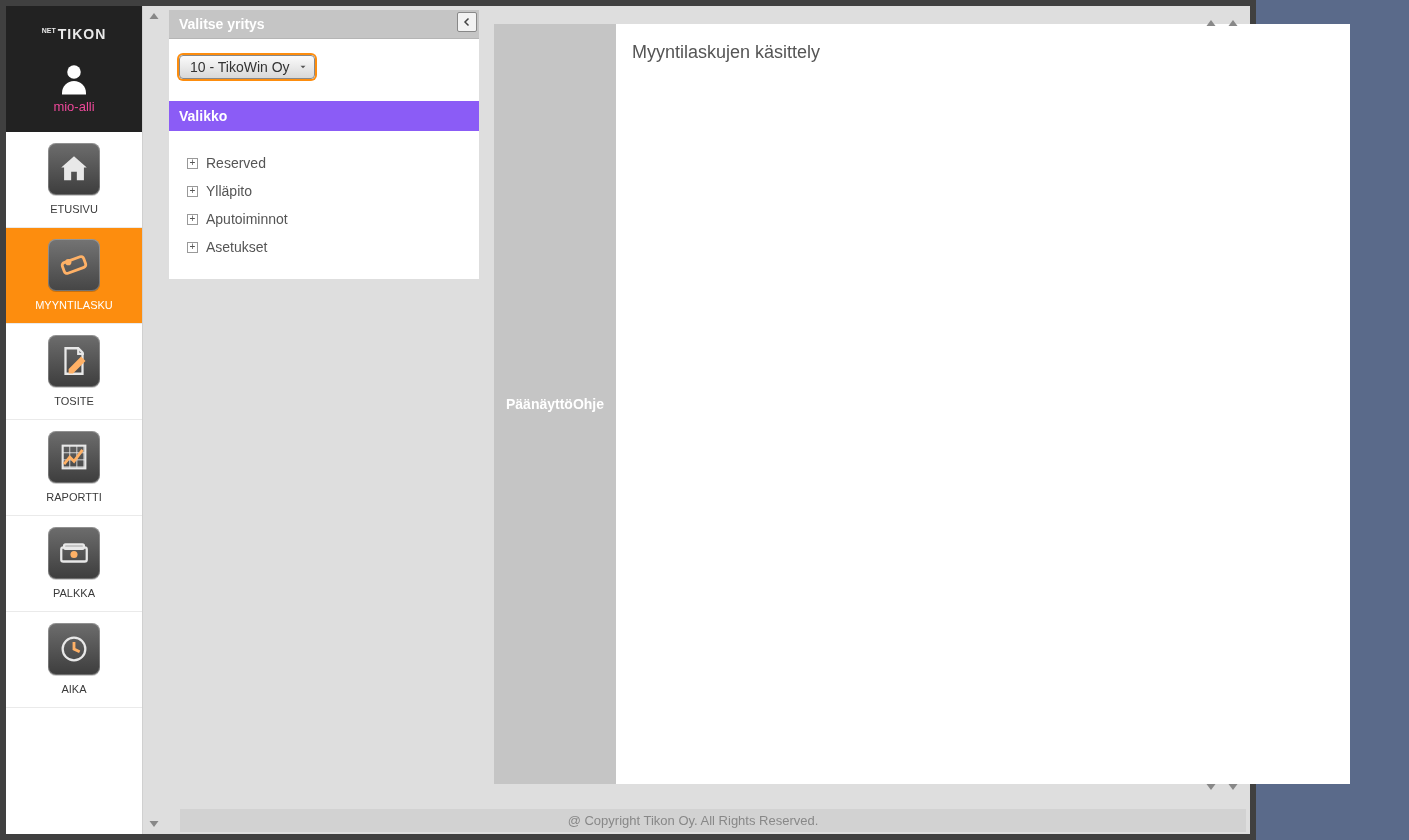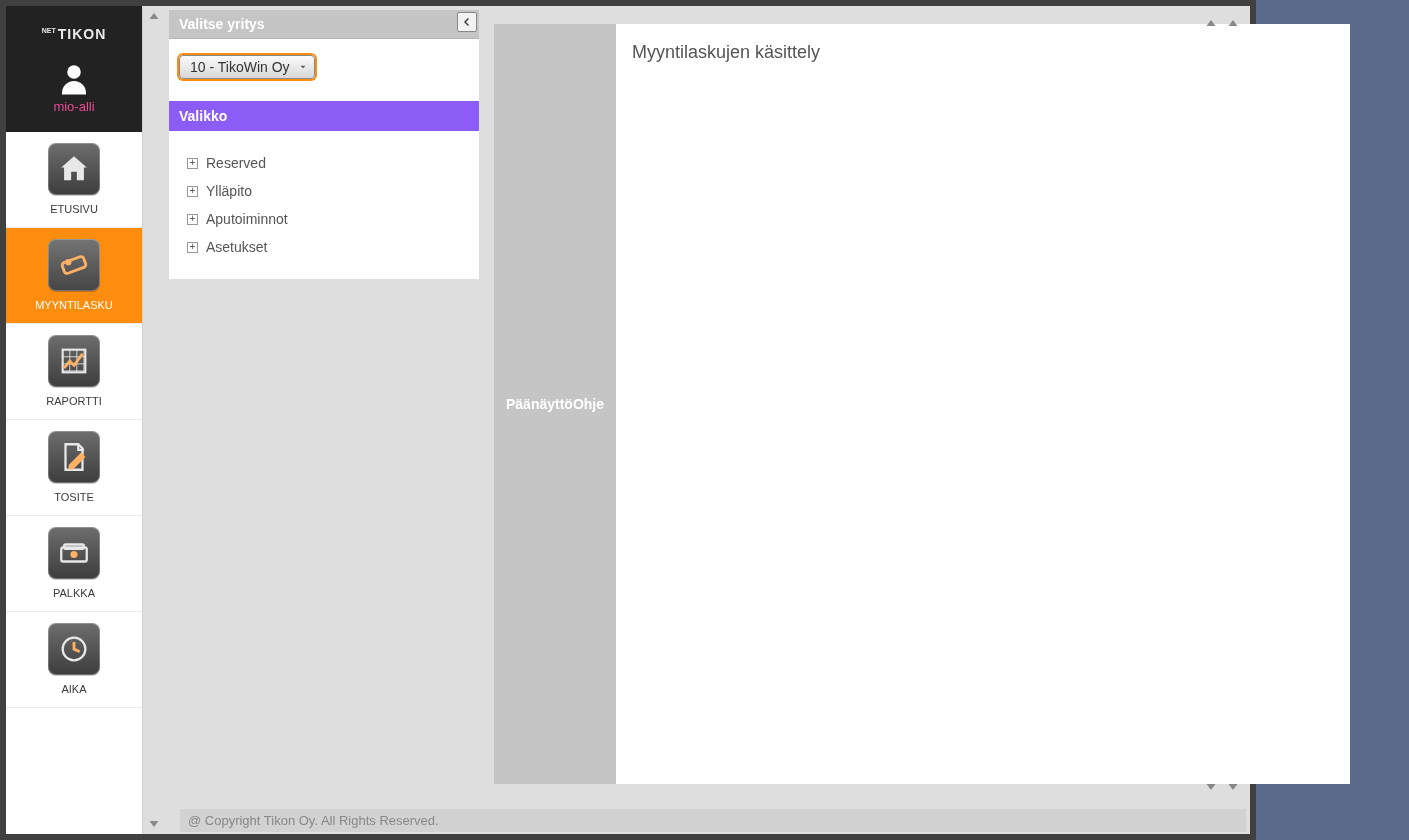--- a/index.html
+++ b/index.html
@@ -163,21 +163,21 @@
     height: calc(100% - 46px);
   }
   .arrow { cursor: pointer; display:flex; align-items:center; justify-content:center; }
 
   
   .footer {
     position: absolute; left: 174px; right: 4px; bottom: 2px;
     background: #d2d2d2;
     color: #888;
     font-size: 13px;
-    text-align: left;
+    text-align: center;
     padding: 4px 48px 4px 8px;
   }
 </style>
 </head>
 <body>
 
 <div class="app-shell">
 
   <div class="sidebar">
     <div class="sidebar-header">
@@ -211,38 +211,38 @@
               <rect x="4" y="8" width="16" height="8" rx="2" transform="rotate(-20 12 12)"></rect>
               <circle cx="8" cy="10" r="1.2" fill="#ffb166"></circle>
             </svg>
         </div>
         <div class="nav-label">MYYNTILASKU</div>
       </div>
 
 
       <div class="nav-item">
         <div class="nav-icon-box">
+          <svg viewBox="0 0 24 24" fill="none" stroke="#e8e8e8" stroke-width="1.6">
+              <path d="M6 3h9l3 3v15H6z"></path>
+              <path d="M15 3v4h4" fill="none"></path>
+              <path d="M9 18l8-8 2 2-8 8H9v-2z" fill="#ffb166" stroke="#ffb166"></path>
+            </svg>
+        </div>
+        <div class="nav-label">TOSITE</div>
+      </div>
+
+      <div class="nav-item">
+        <div class="nav-icon-box">
           <svg viewBox="0 0 24 24" fill="none" stroke="#e8e8e8" stroke-width="1.5">
               <rect x="4" y="4" width="16" height="16"></rect>
               <path d="M4 9h16M4 14h16M4 19h16M9 4v16M14 4v16M19 4v16" stroke-width="0.6"></path>
               <path d="M5 17l4-5 3 3 6-8" stroke="#ffb166" stroke-width="2"></path>
             </svg>
         </div>
         <div class="nav-label">RAPORTTI</div>
-      </div>
-
-      <div class="nav-item">
-        <div class="nav-icon-box">
-          <svg viewBox="0 0 24 24" fill="none" stroke="#e8e8e8" stroke-width="1.6">
-              <path d="M6 3h9l3 3v15H6z"></path>
-              <path d="M15 3v4h4" fill="none"></path>
-              <path d="M9 18l8-8 2 2-8 8H9v-2z" fill="#ffb166" stroke="#ffb166"></path>
-            </svg>
-        </div>
-        <div class="nav-label">TOSITE</div>
       </div>
 
       <div class="nav-item">
         <div class="nav-icon-box">
           <svg viewBox="0 0 24 24" fill="none" stroke="#e8e8e8" stroke-width="1.6">
               <rect x="3" y="8" width="18" height="10" rx="1.5"></rect>
               <circle cx="12" cy="13" r="2.5" fill="#ffb166" stroke="none"></circle>
               <rect x="5" y="6" width="14" height="3" rx="1"></rect>
             </svg>
         </div>

